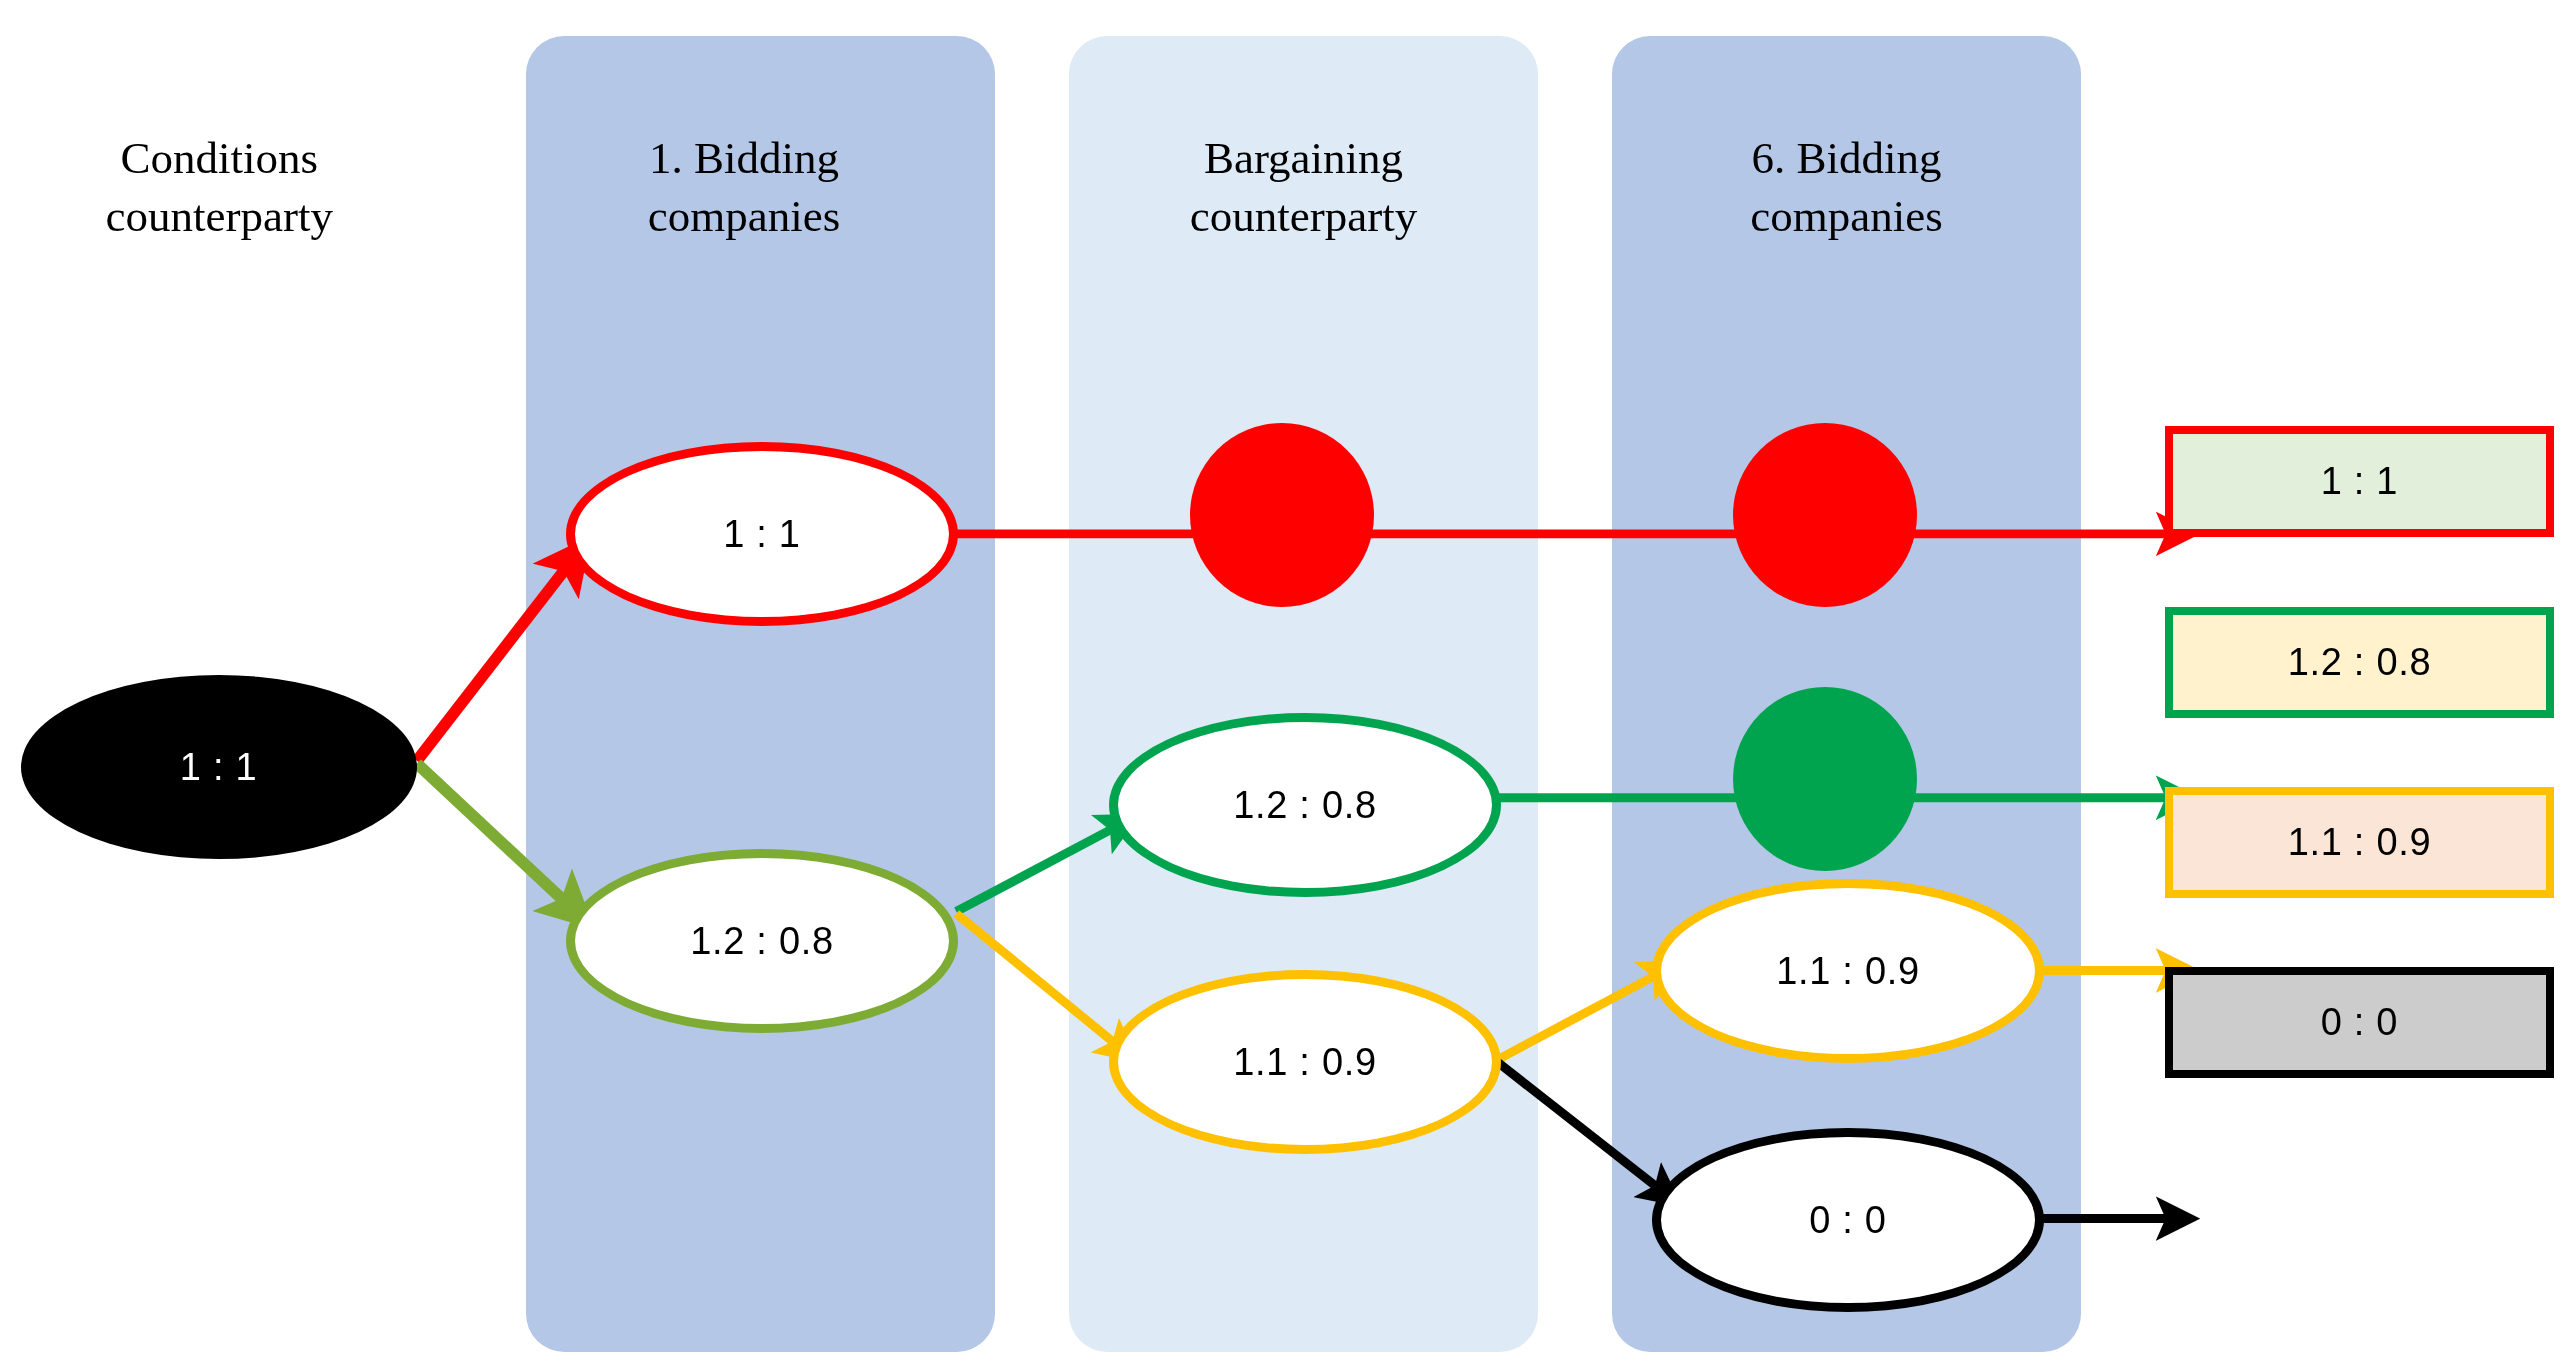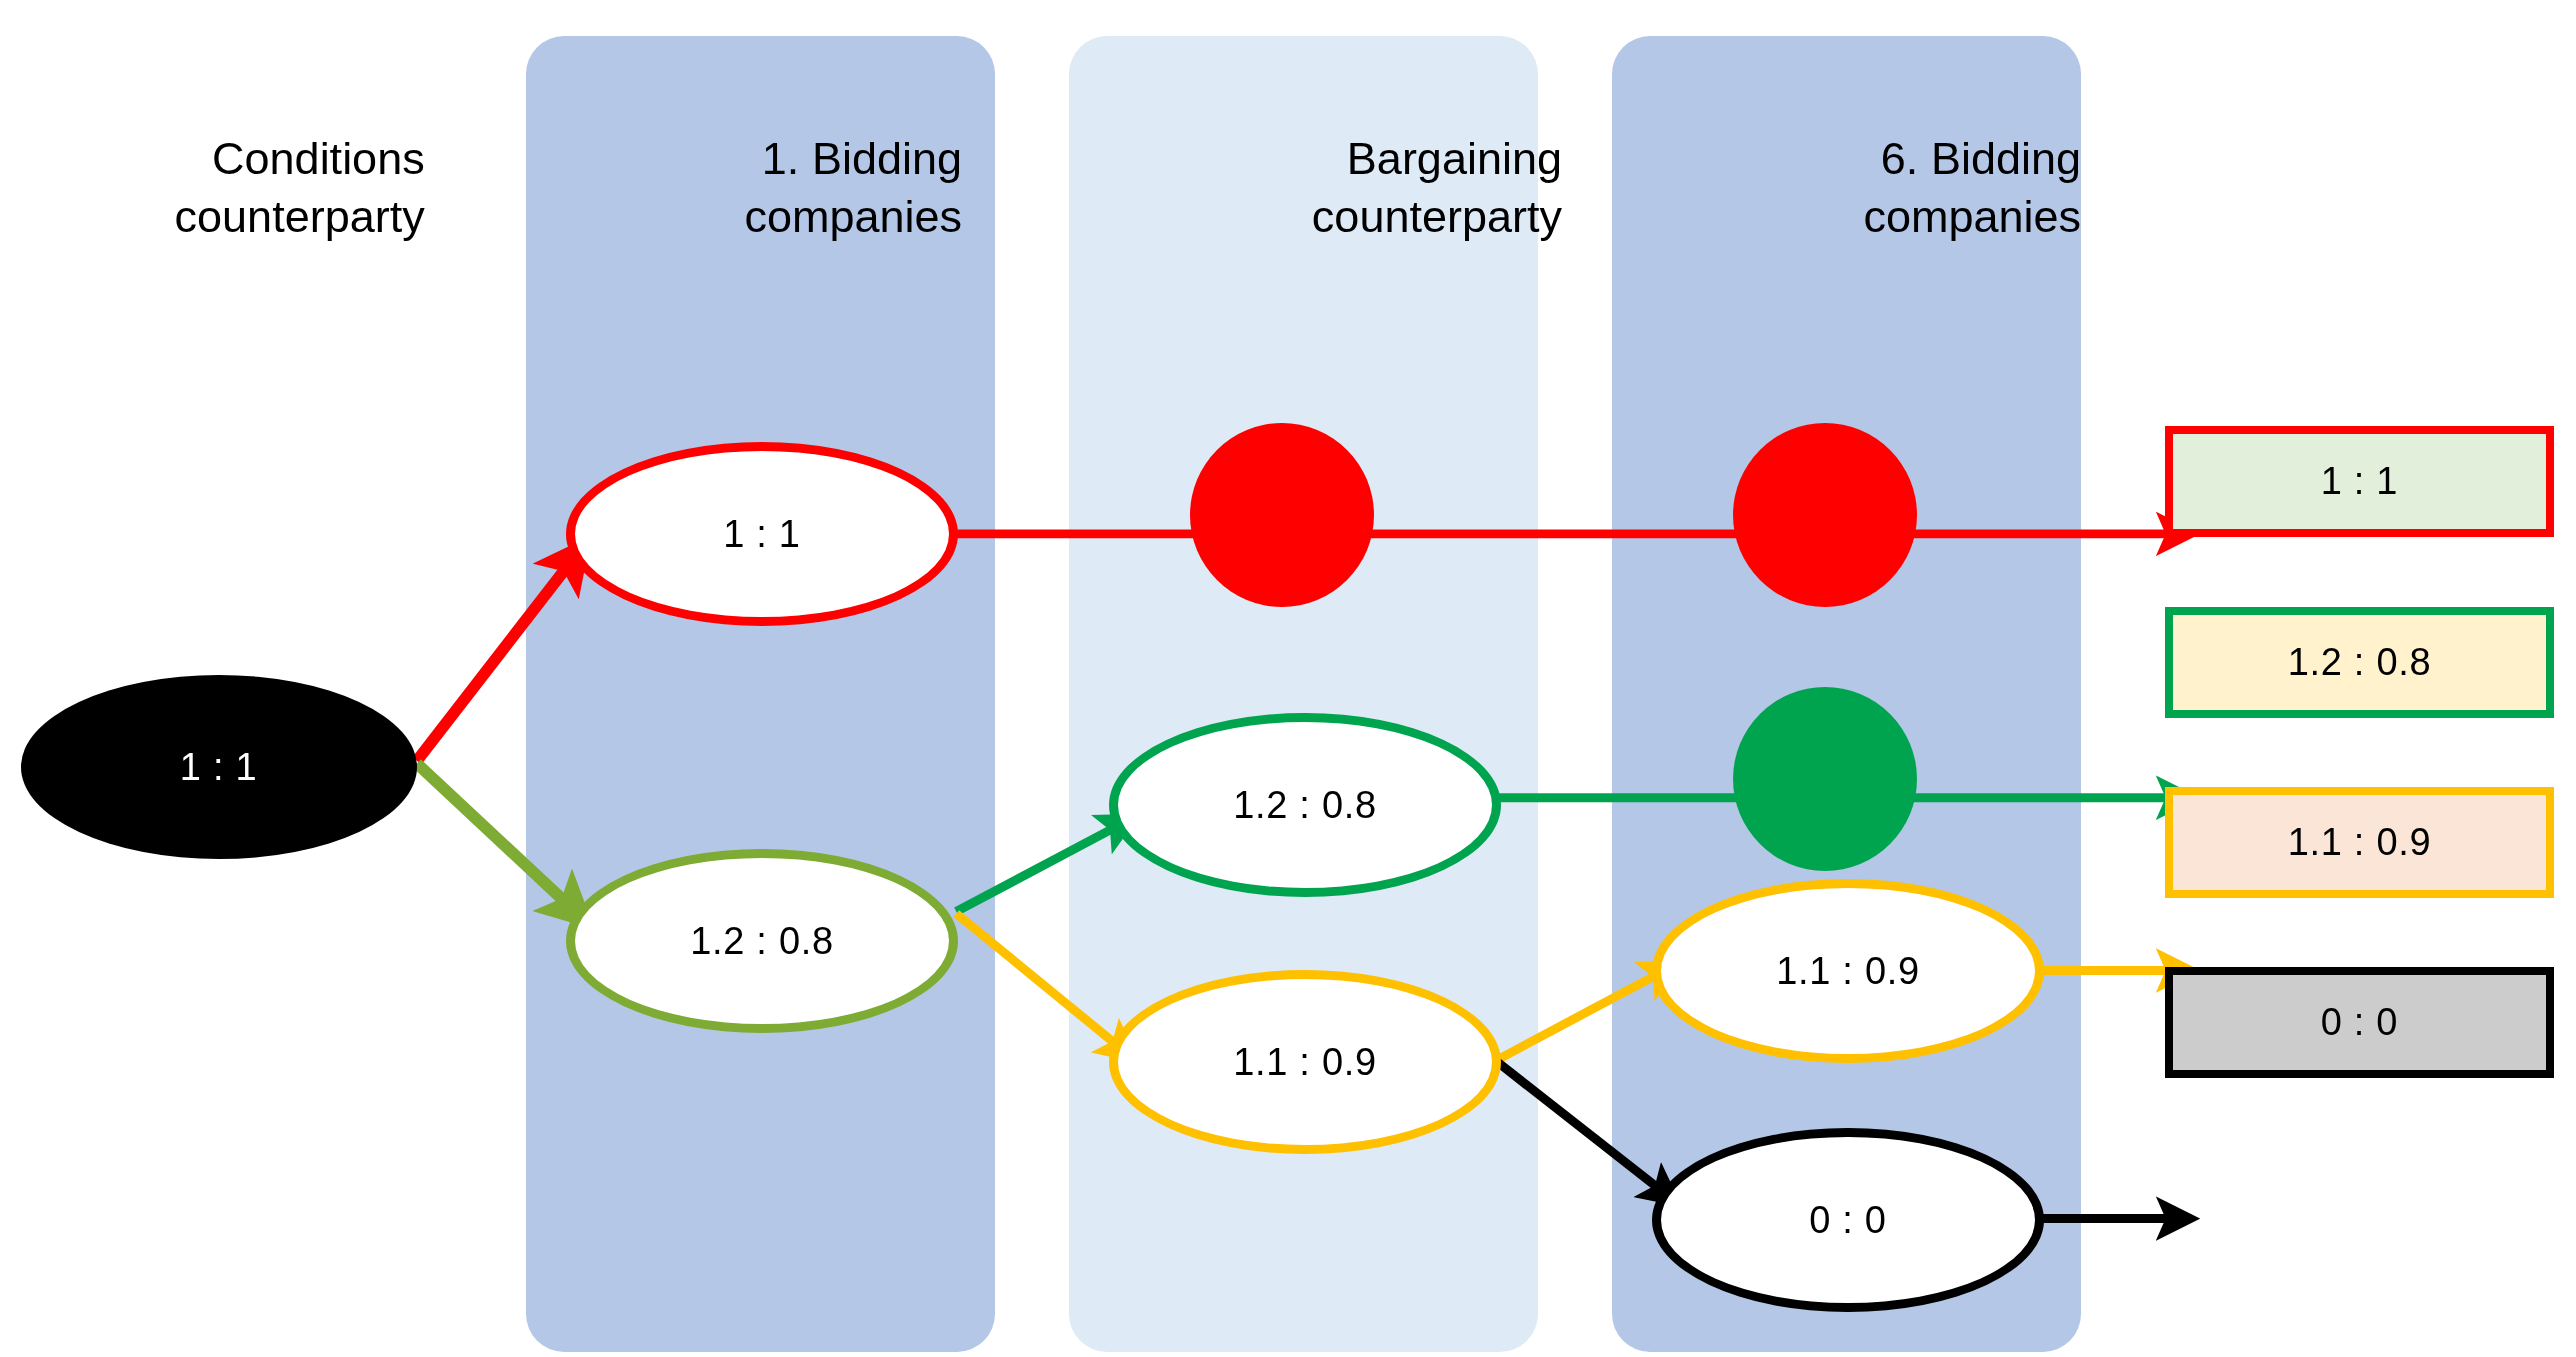--- a/index.html
+++ b/index.html
@@ -23,30 +23,31 @@
     position: absolute;
     border-radius: 38px;
   }
   #band-1 { left: 526px;  top: 36px; width: 469px;  height: 1316px; background: #B4C7E7; }
   #band-2 { left: 1069px; top: 36px; width: 469px;  height: 1316px; background: #DEEAF6; }
   #band-3 { left: 1612px; top: 36px; width: 469px;  height: 1316px; background: #B4C7E7; }
 
   
   .heading {
     position: absolute;
-    text-align: right;
+    text-align: center;
     font-size: 45px;
     line-height: 1.28;
     color: #000000;
     font-weight: 400;
     white-space: pre-line;
+    font-family: Liberation Serif, serif;
   }
   #heading-conditions { left: 13.7px;   top: 130px; width: 411px; }
   #heading-col1       { left: 526px;  top: 130px; width: 436px; }
-  #heading-col2       { left: 1069px; top: 130px; width: 469px; margin-left: 24px; }
+  #heading-col2       { left: 1069px; top: 130px; width: 469px; }
   #heading-col3       { left: 1612px; top: 130px; width: 469px; }
 
   
   #edges {
     position: absolute;
     left: 0; top: 0;
     width: 2576px;
     height: 1357px;
   }
 

